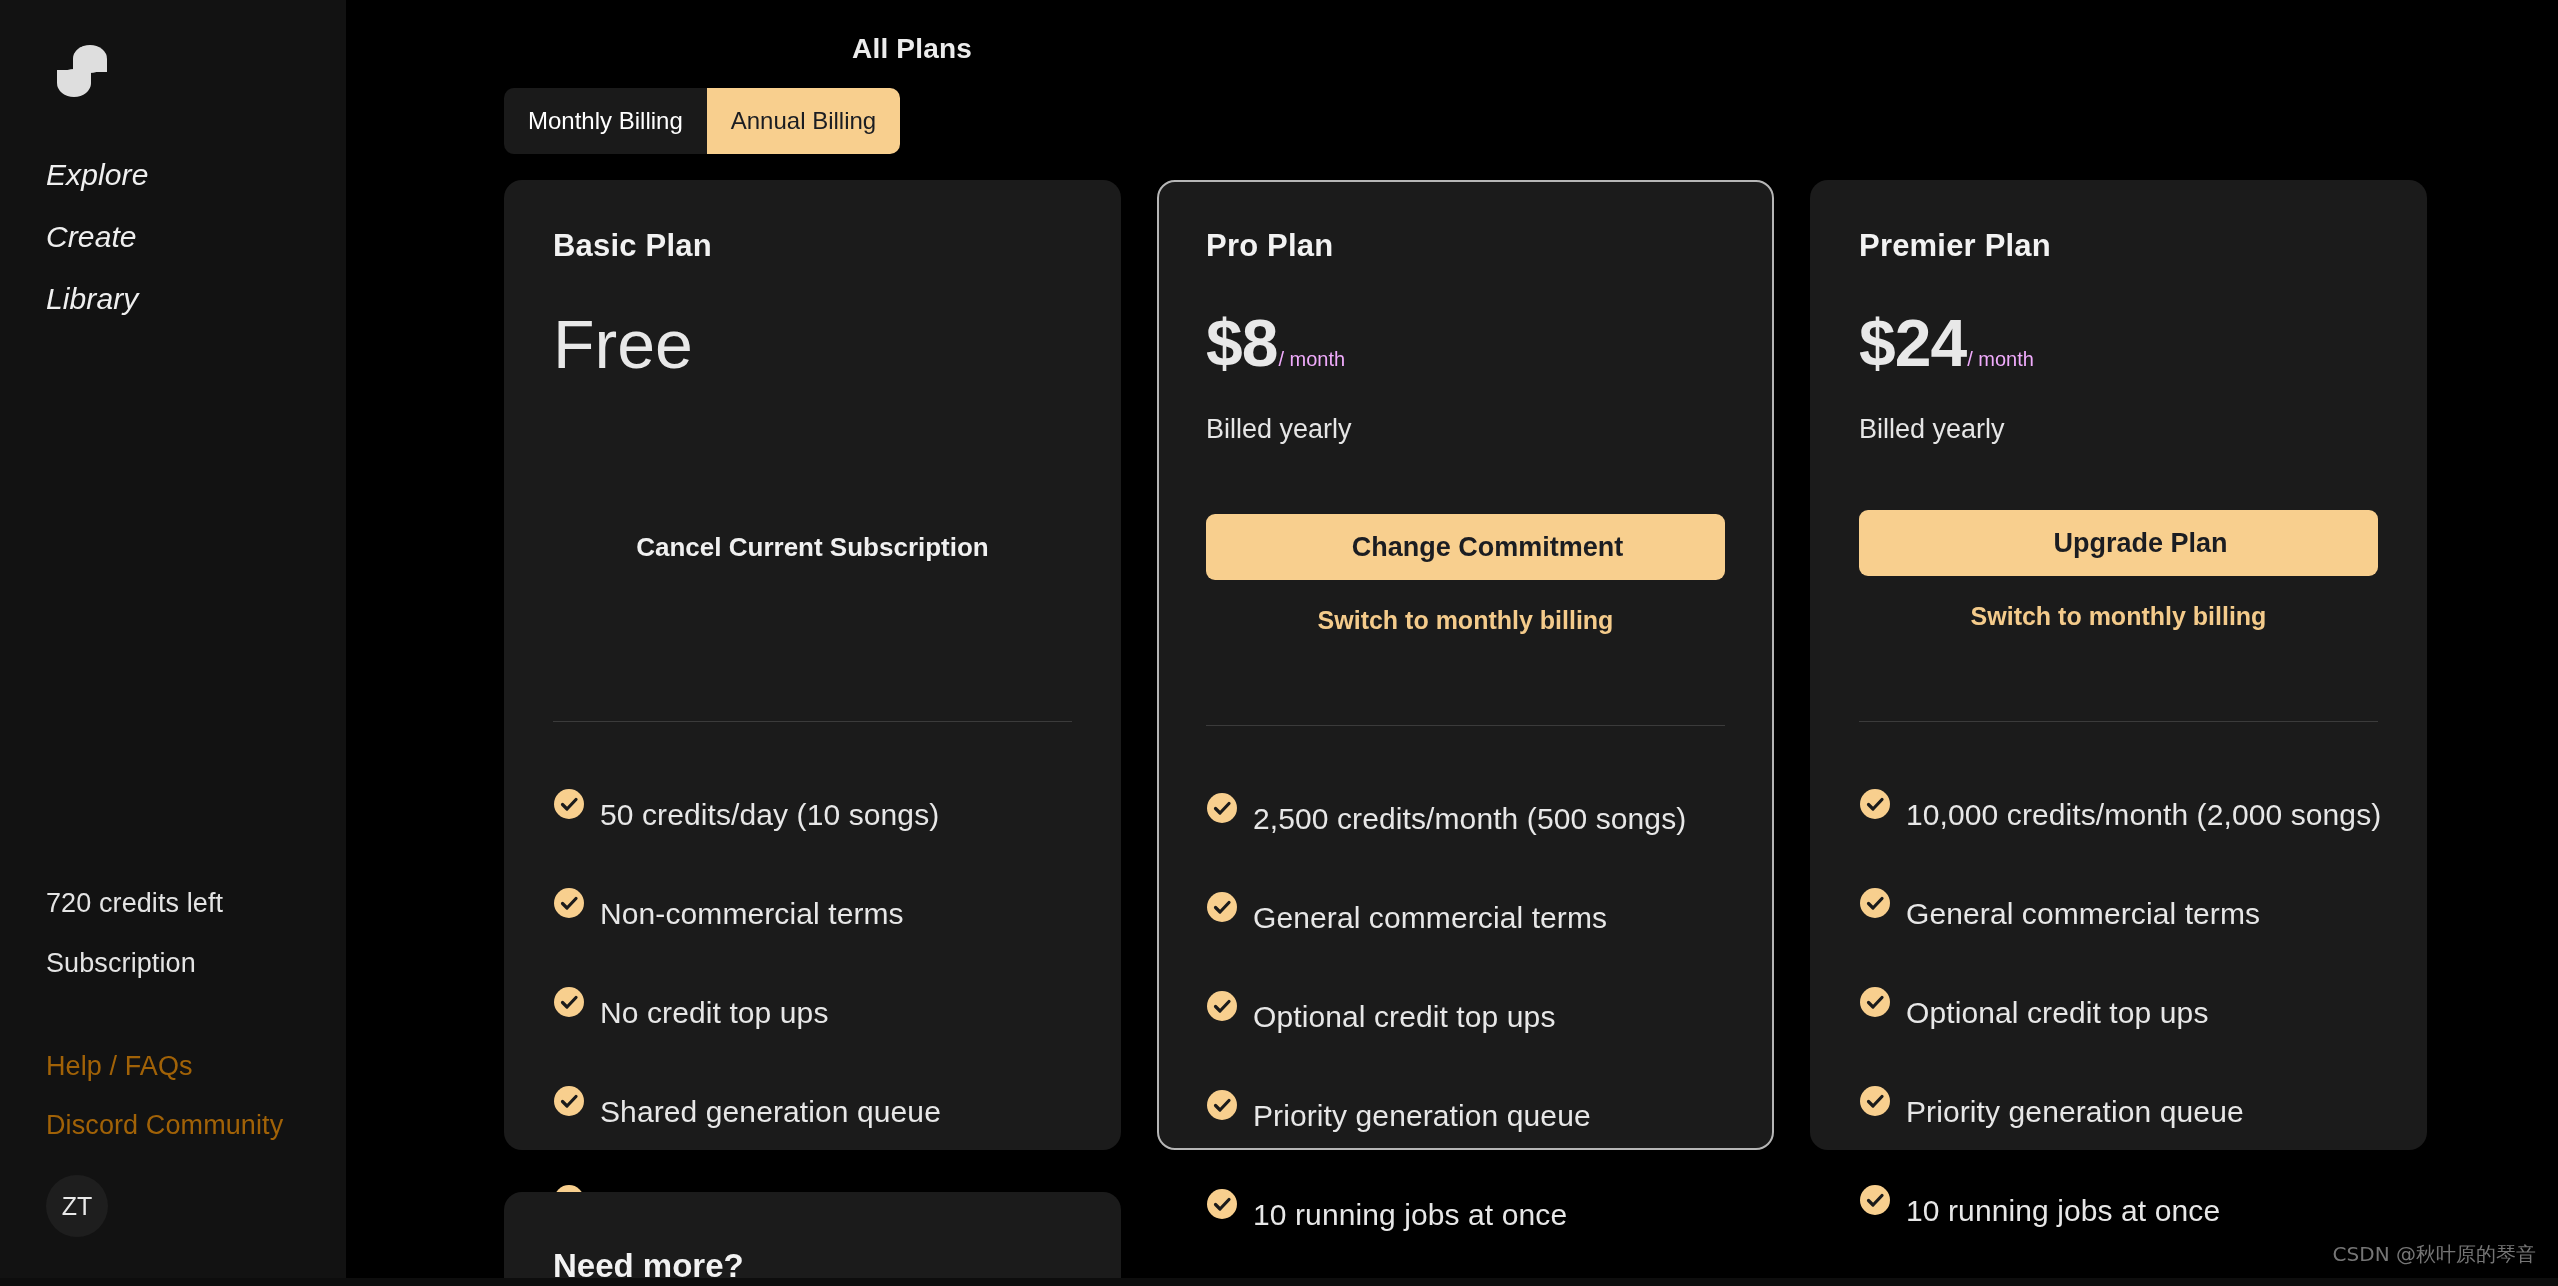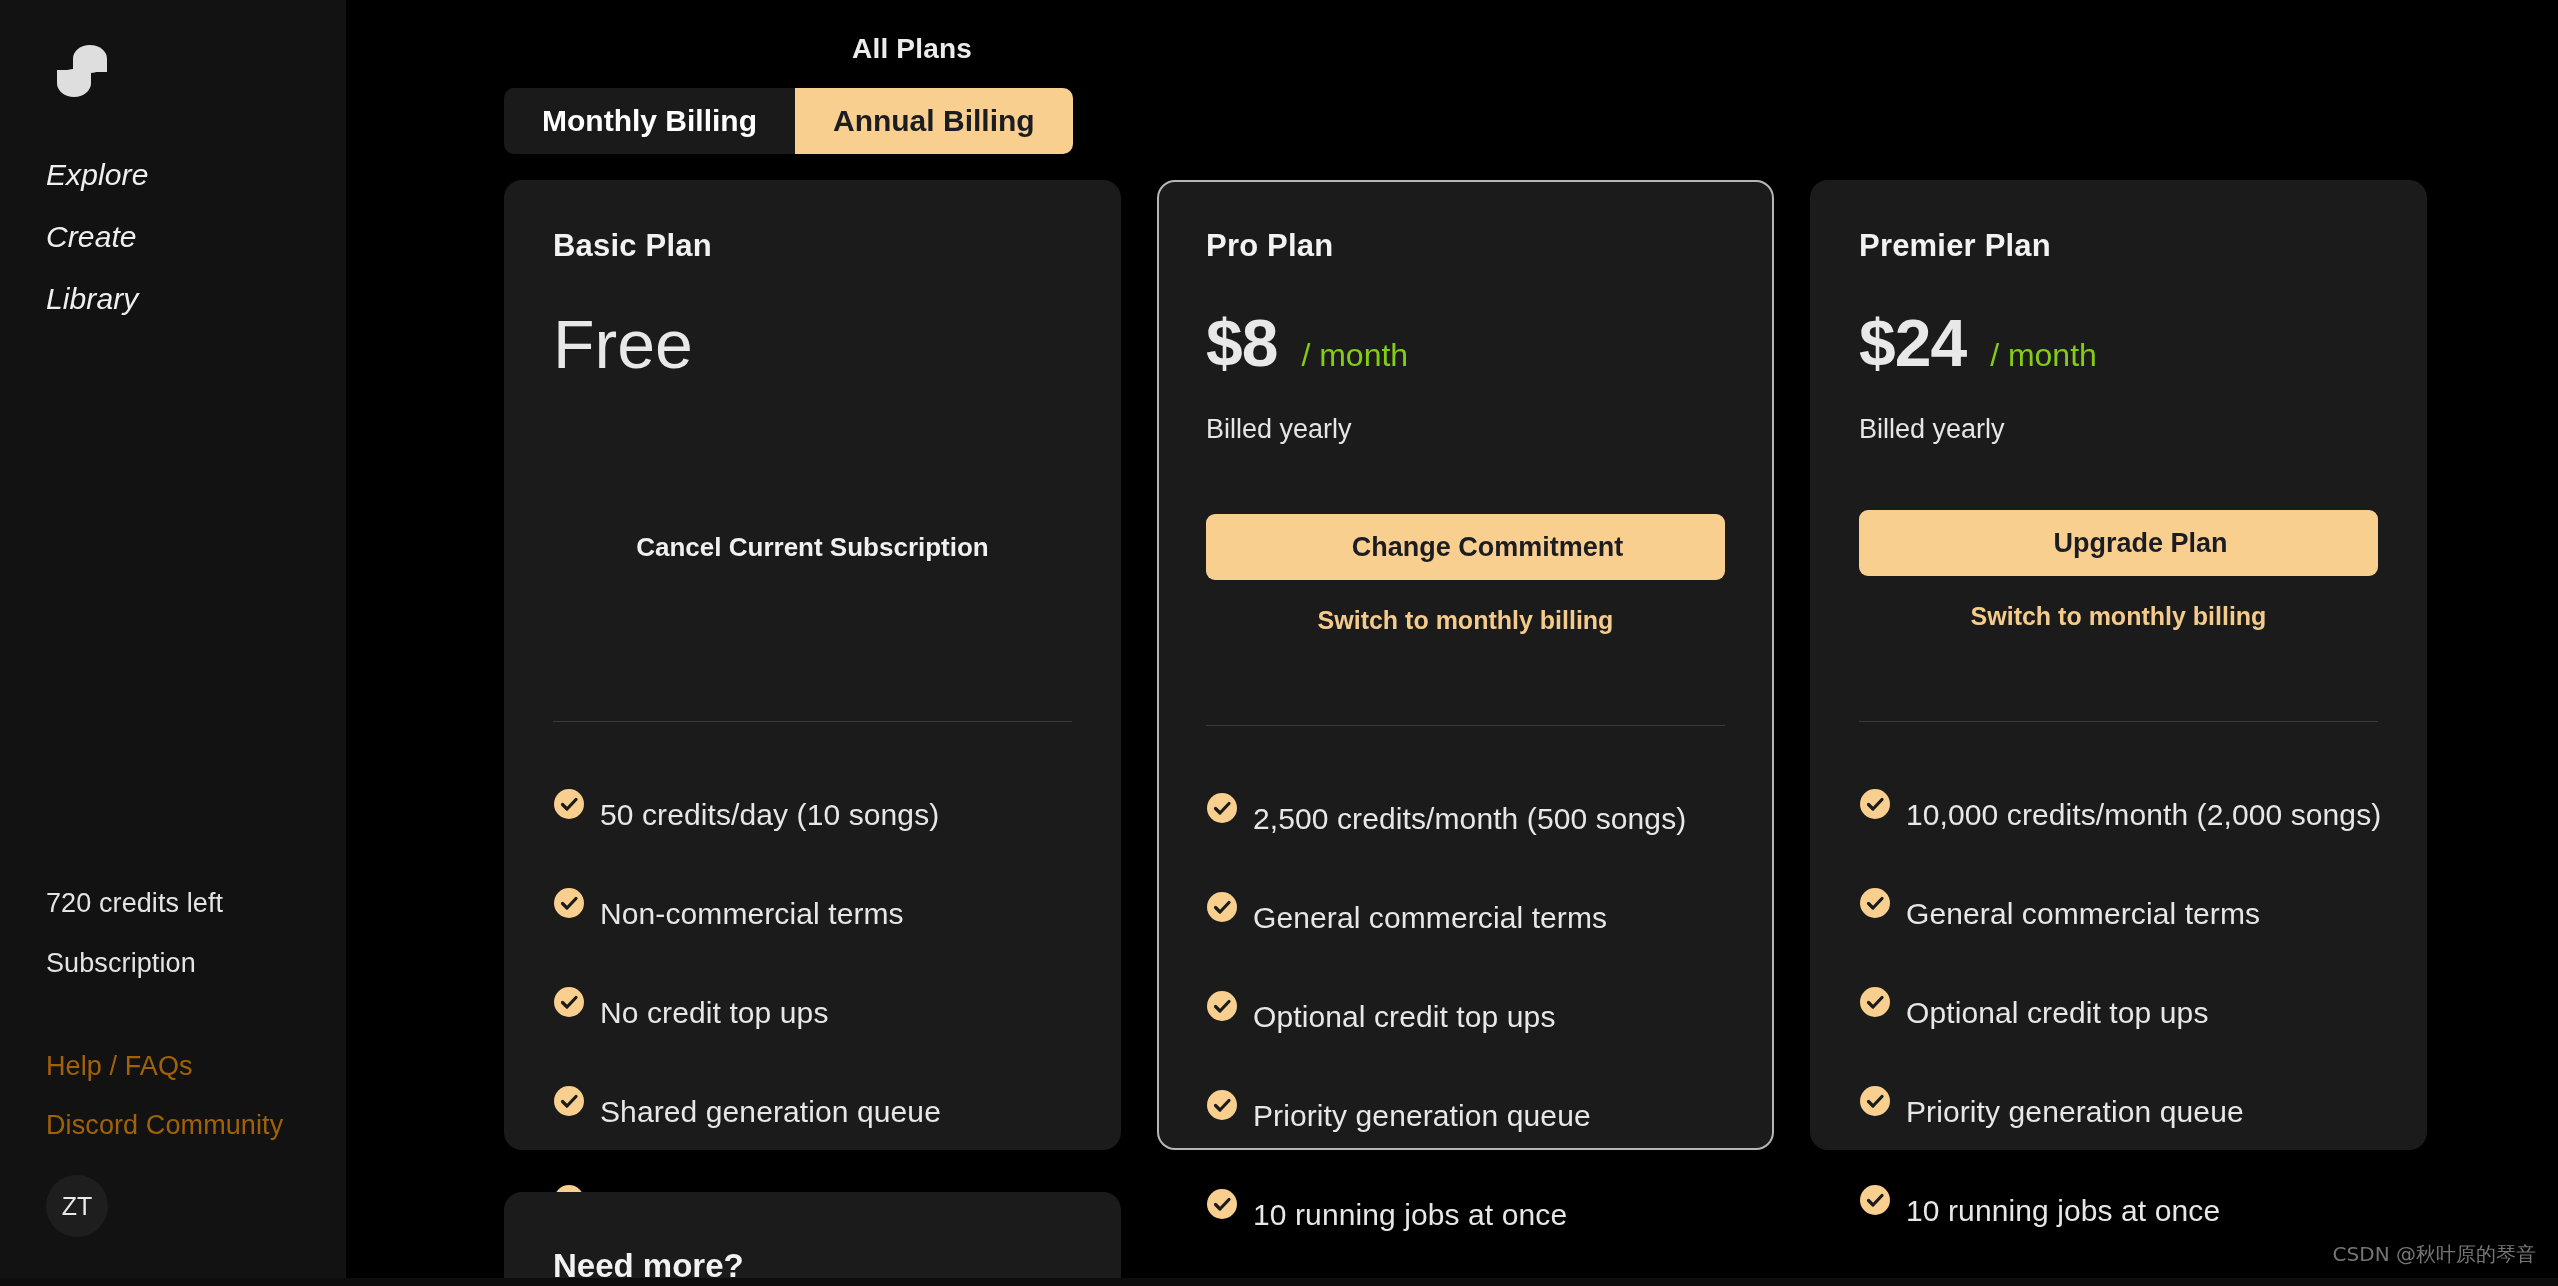--- a/index.html
+++ b/index.html
@@ -52,23 +52,23 @@
   .page-title {
     position:absolute; left:506px; top:33px;
     color:#ececec; font-size:28px; font-weight:bold; letter-spacing:0.2px;
   }
   
   .billing-tabs {
     position:absolute; left:158px; top:88px;
     display:flex; border-radius:10px; overflow:hidden;
   }
   .tab {
-    height:66px; padding:0 38px;
+    height:66px; padding:0 24px;
     display:flex; align-items:center; justify-content:center;
-    font-size:30px; font-weight:bold; cursor:pointer;
+    font-size:24px; font-weight:normal; cursor:pointer;
     white-space:nowrap;
   }
   .tab.inactive { background:#1a1a1a; color:#ffffff; }
   .tab.active   { background:#f8cf8e; color:#1b1d22; }
 
   .cards { position:absolute; left:158px; top:180px; display:flex; }
   .card {
     width:617px;
     background:#1b1b1b;
     border-radius:18px;
@@ -76,21 +76,21 @@
     position:relative;
     height:970px;
   }
   .card.highlight { border:2px solid #b6b6b6; padding:46px 47px 0 47px; }
   .card + .card { margin-left:36px; }
 
   .card-name { color:#f2f2f2; font-size:31px; font-weight:bold; letter-spacing:0.2px; }
   .price-row { margin-top:46px; display:flex; align-items:baseline; }
   .price { color:#e8e8e8; font-size:66px; font-weight:bold; line-height:1; letter-spacing:-1px; }
   .price.free { font-weight:400; font-size:68px; letter-spacing:0px; }
-  .price-unit { color:#84cc16; font-size:32px; margin-left:24px; }
+  .price-unit { color:#f0abfc; font-size:20px; margin-left:1px; }
   .billed { color:#e6e6e6; font-size:27px; margin-top:38px; }
 
   .cta-zone { position:absolute; left:49px; right:49px; top:330px; }
   .card.highlight .cta-zone { left:47px; right:47px; top:332px; }
   .cta-button {
     width:100%; height:66px; border:none; border-radius:9px;
     background:#f8cf8e; color:#1b1d22;
     font-family:"Liberation Sans", sans-serif;
     font-size:27px; font-weight:bold; cursor:pointer;
     display:flex; align-items:center; justify-content:center;padding-left:44px;

